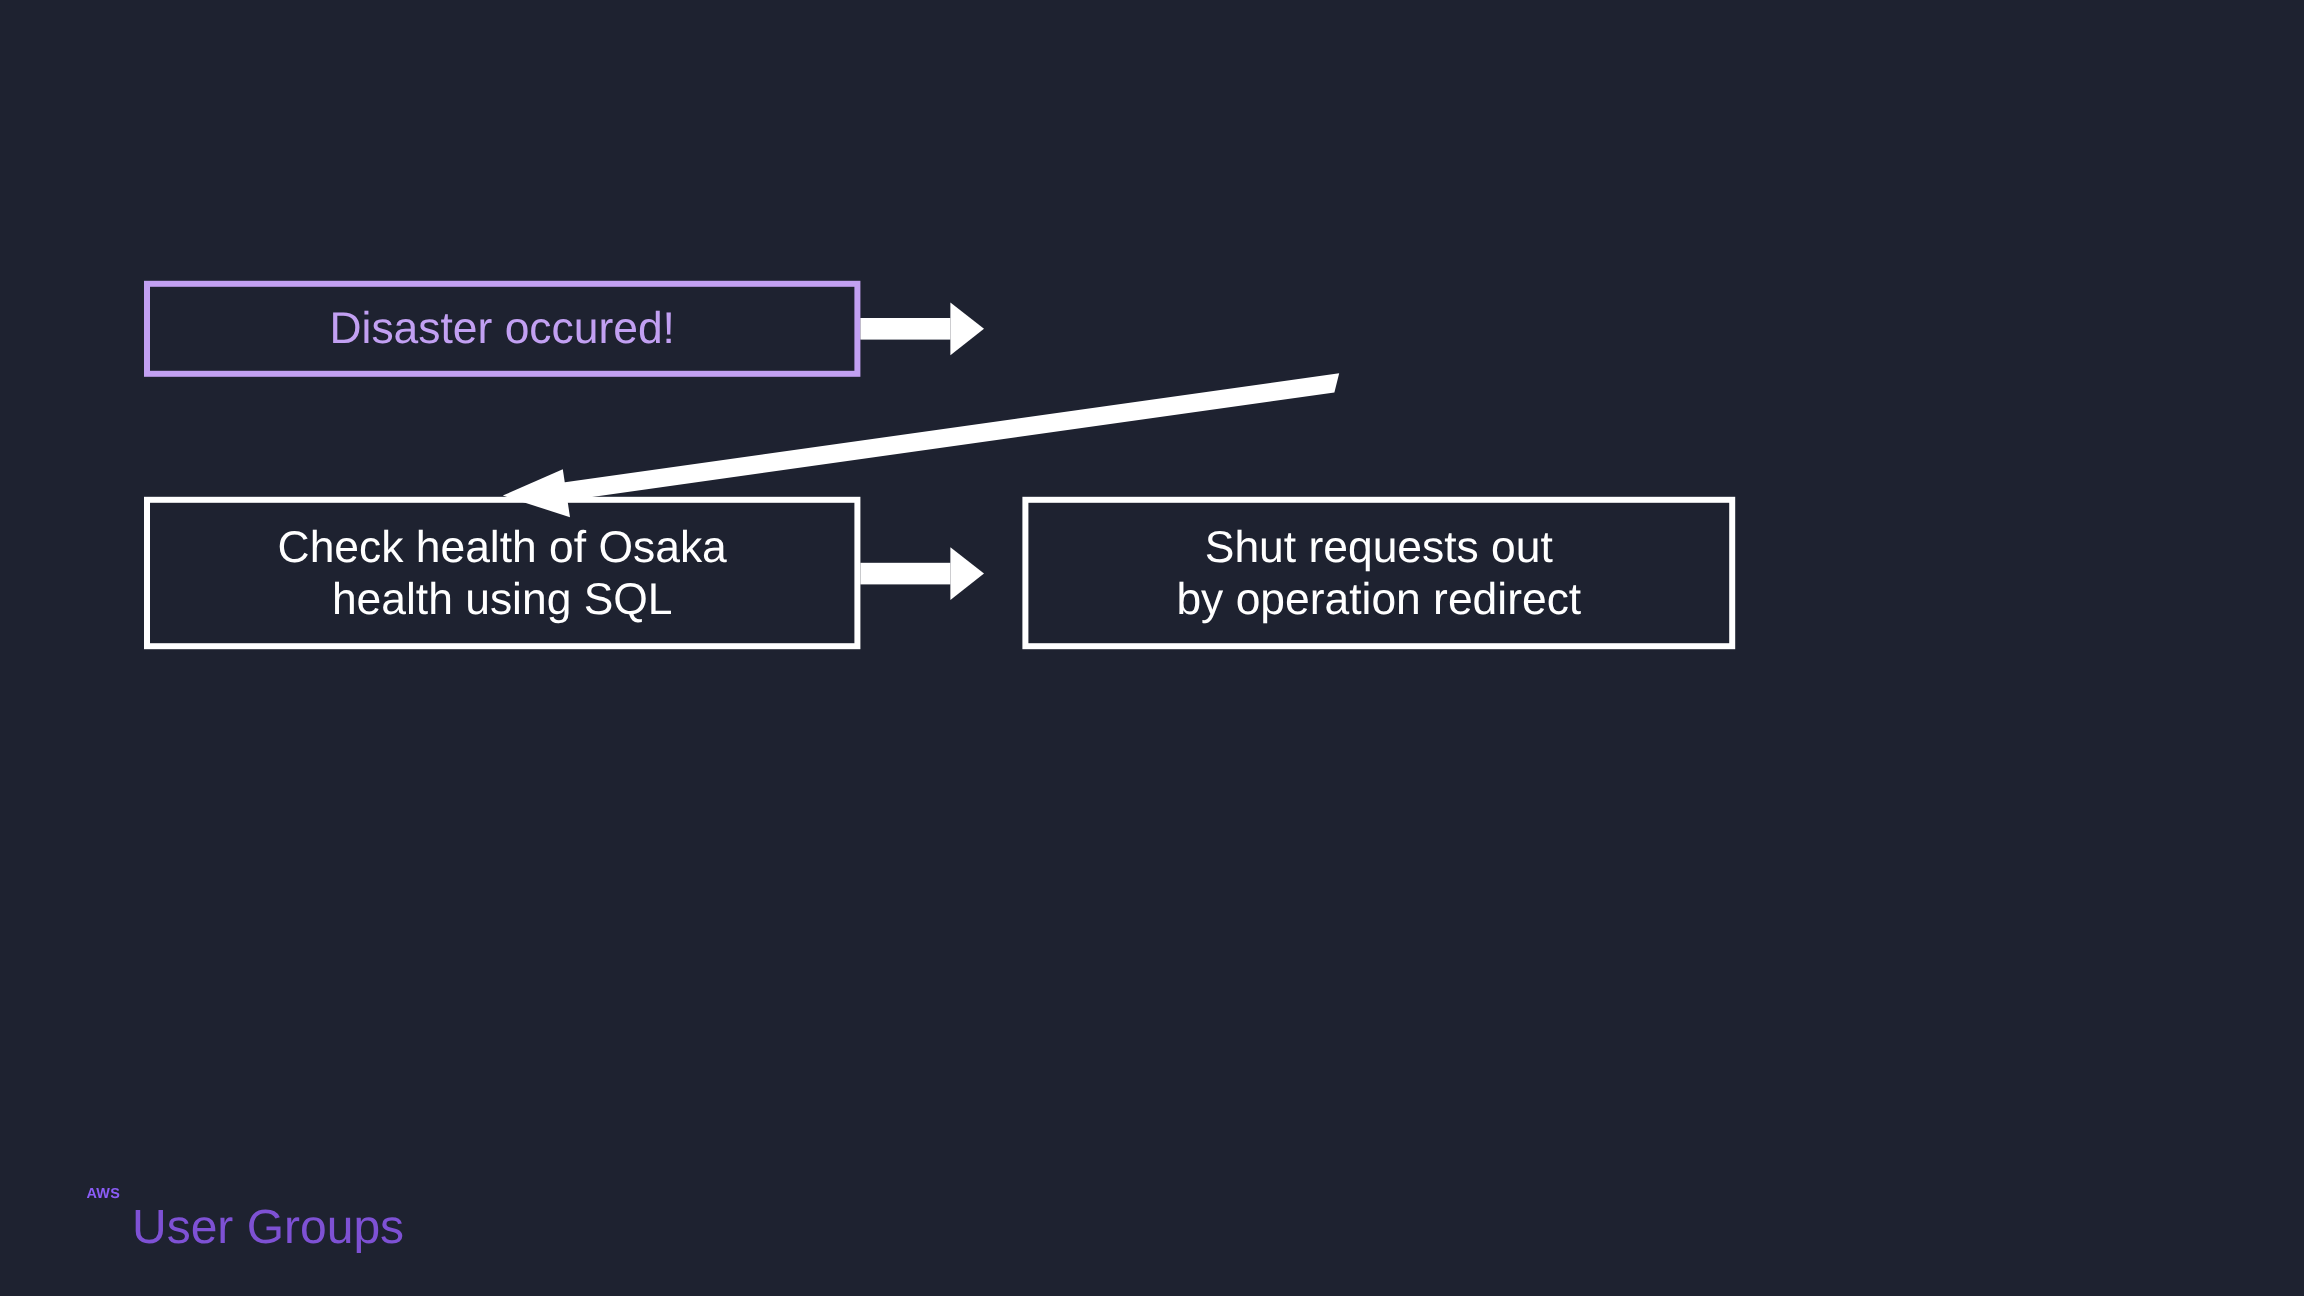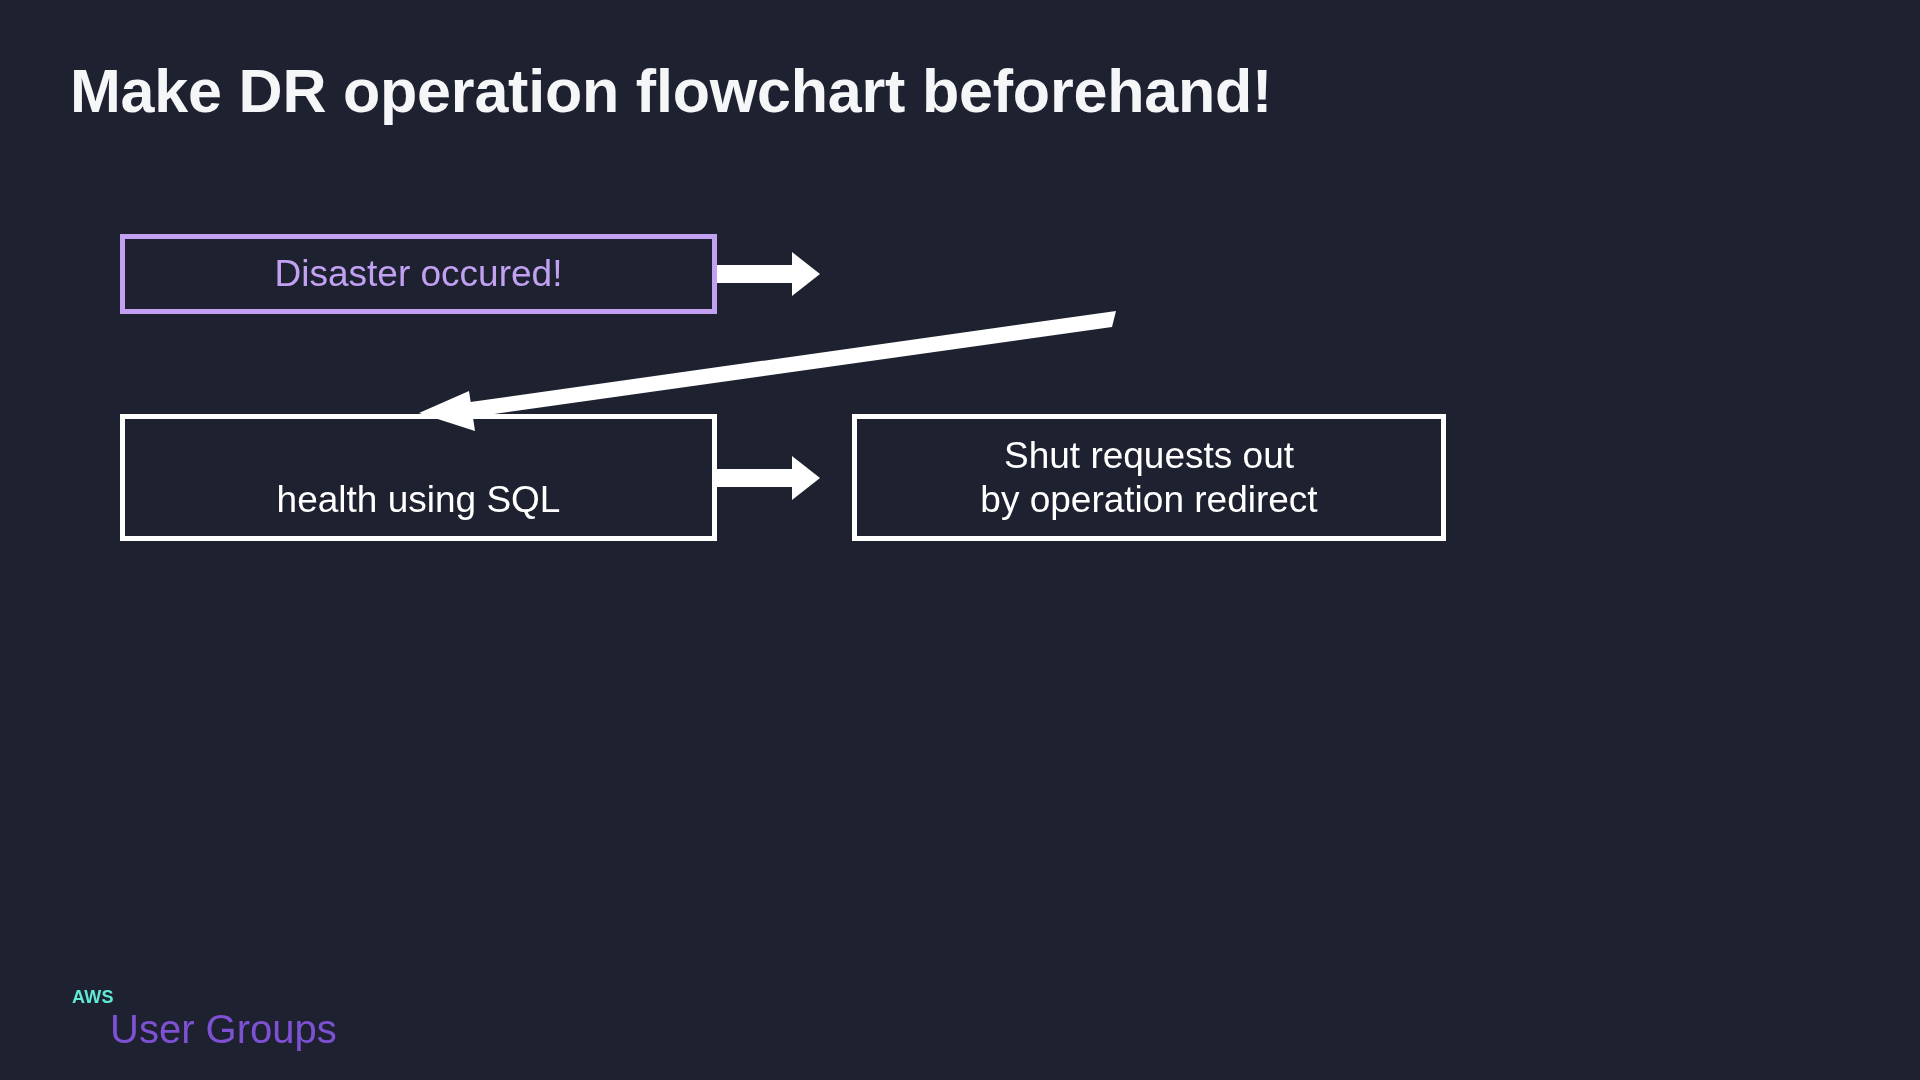--- a/index.html
+++ b/index.html
@@ -76,51 +76,50 @@
 
   
   #aws-user-groups-logo {
     position: absolute;
     left: 70px;
     top: 988px;
     line-height: 1;
   }
   #logo-aws-wordmark {
     display: block;
-    font-size: 18px;
+    font-size: 12px;
     font-weight: bold;
-    color: #5eead4;
+    color: #8b5cf6;
     letter-spacing: 0.3px;
     margin-left: 2px;
     margin-bottom: 3px;
   }
   #logo-user-groups-wordmark {
     display: block;
     font-size: 40px;
     font-weight: normal;
     color: #7e51d4;
     letter-spacing: 0px;
     margin-left: 40px;
   }
 </style>
 </head>
 <body>
 
 <div id="slide">
 
-  <div id="slide-title">Make DR operation flowchart beforehand!</div>
 
   <div id="box-disaster" class="flow-box accent">
     <span class="box-text">Disaster occured!</span>
   </div>
 
 
   <div id="box-check-health" class="flow-box">
     <span class="box-text">
-      <br>
+      <span>Check health of Osaka</span><br>
       <span>health using SQL</span>
     </span>
   </div>
 
   <div id="box-shut-requests" class="flow-box">
     <span class="box-text">
       <span>Shut requests out</span><br>
       <span>by operation redirect</span>
     </span>
   </div>

